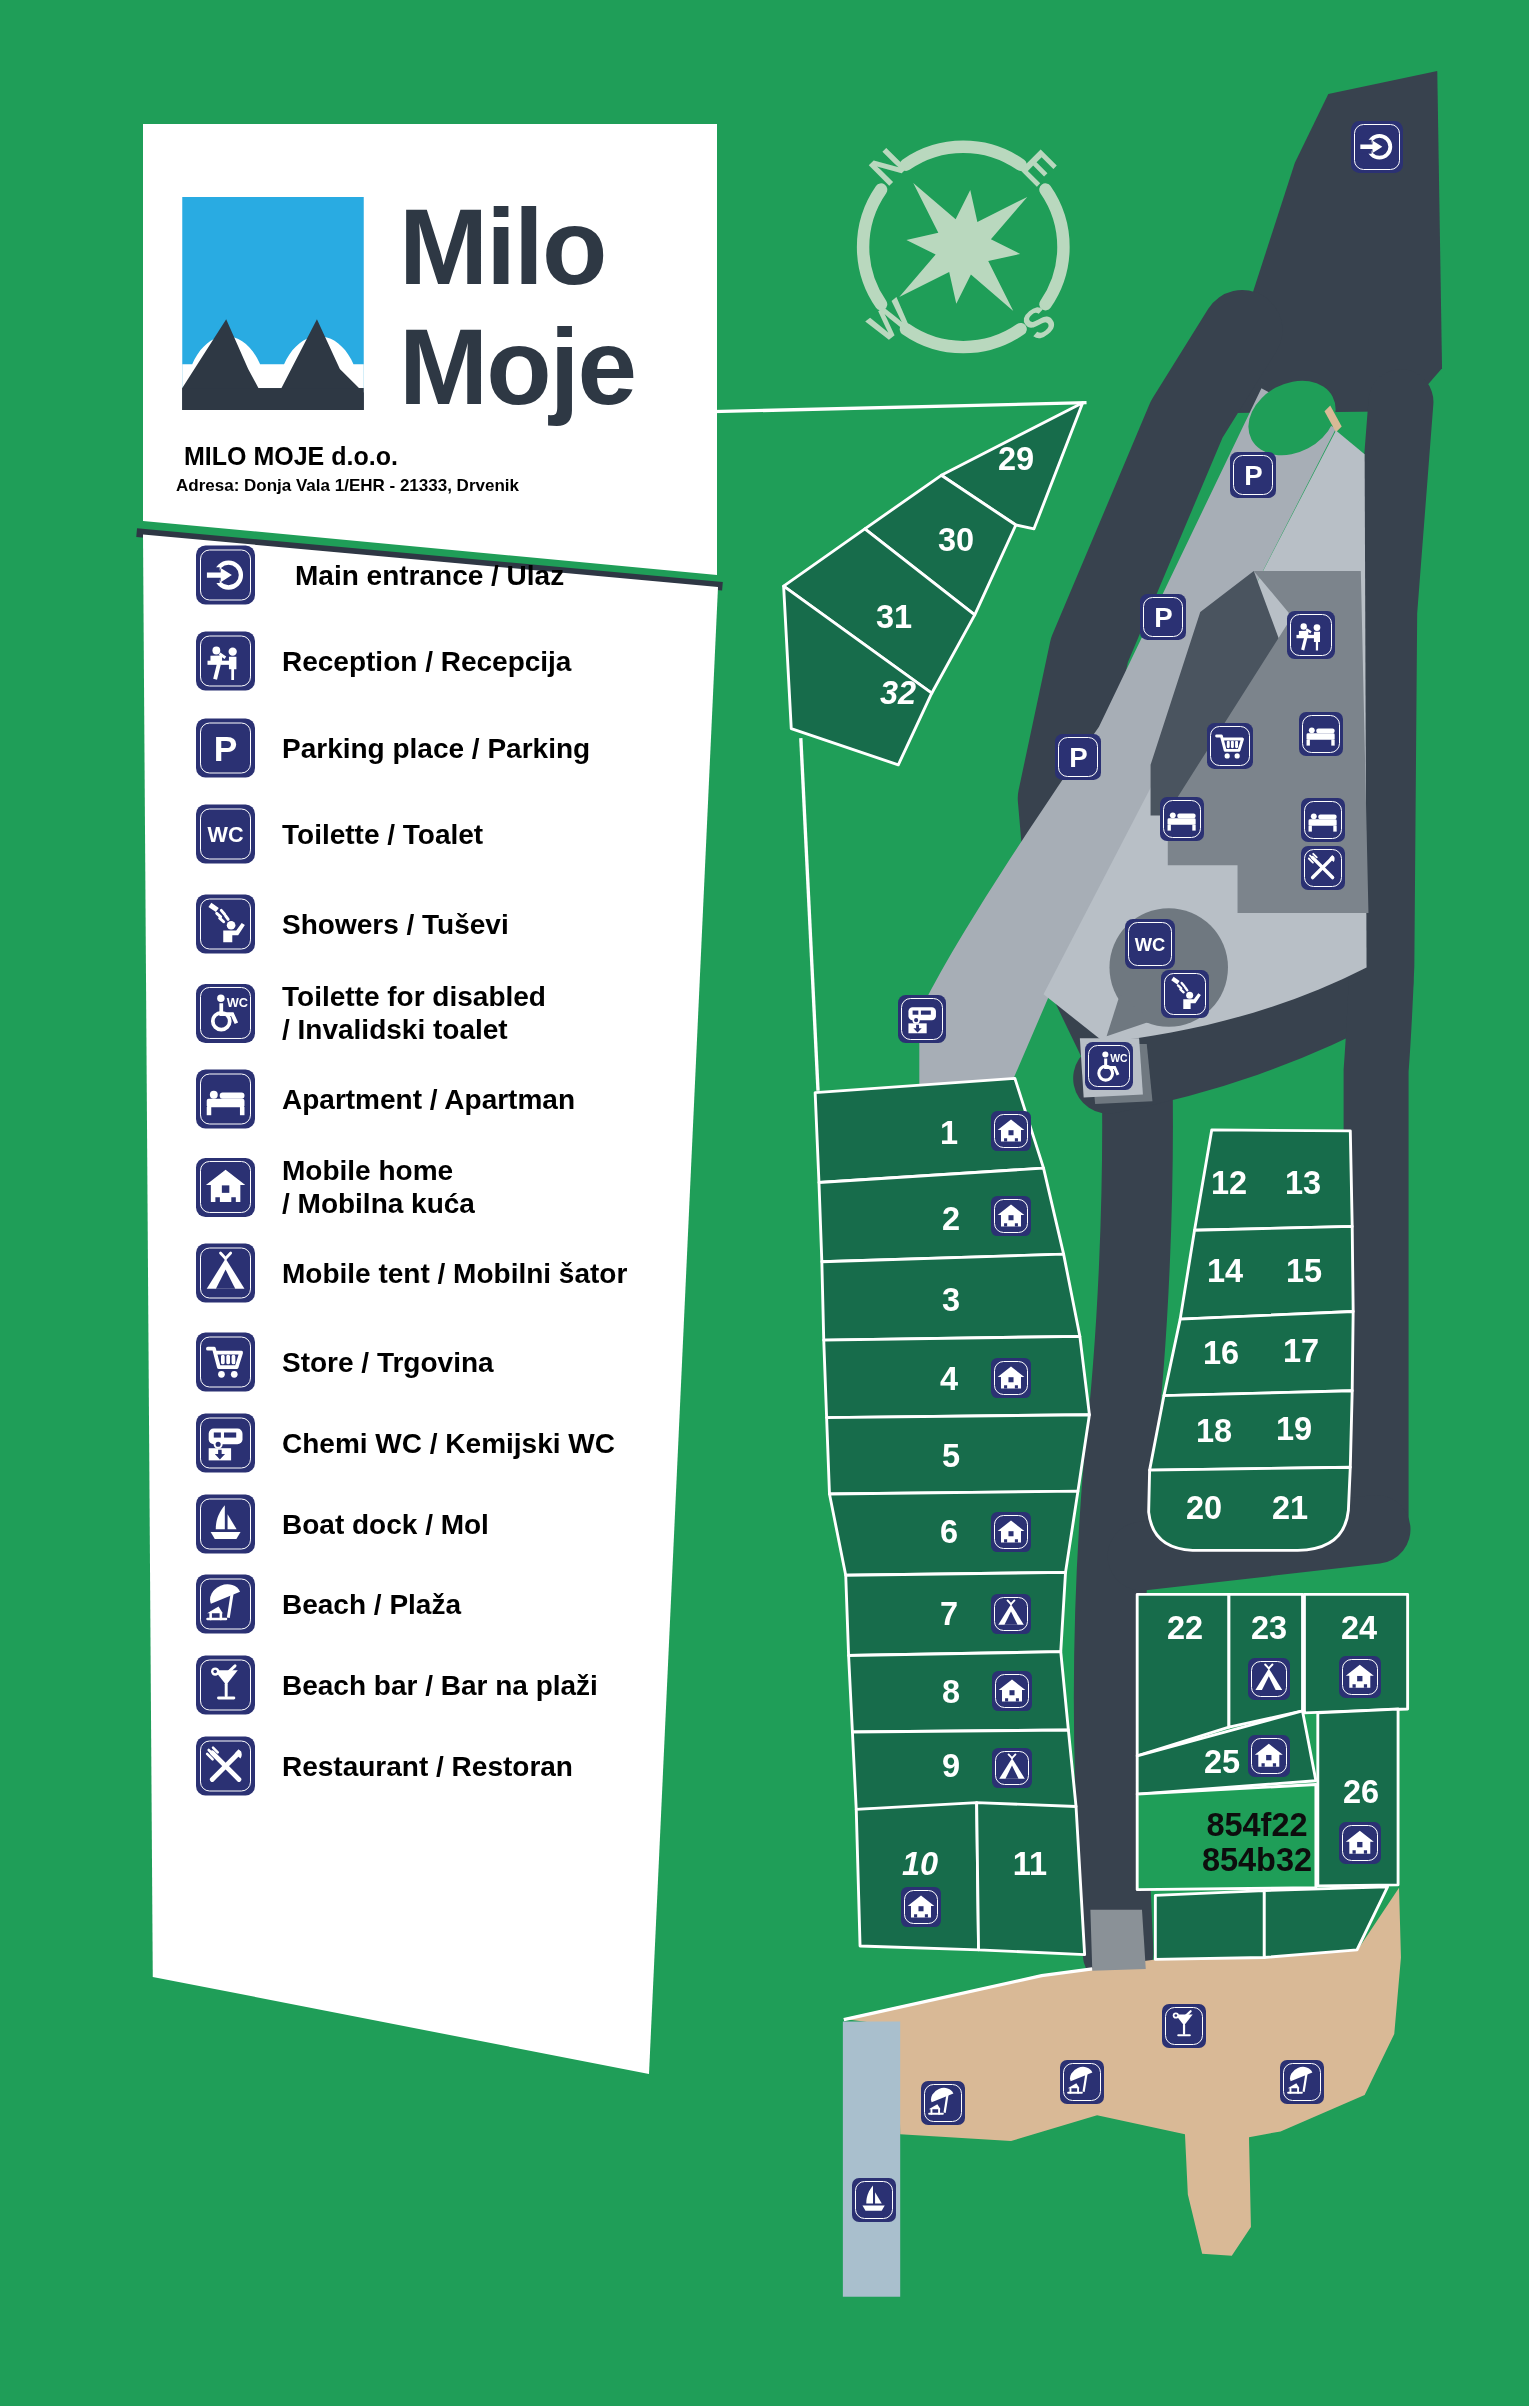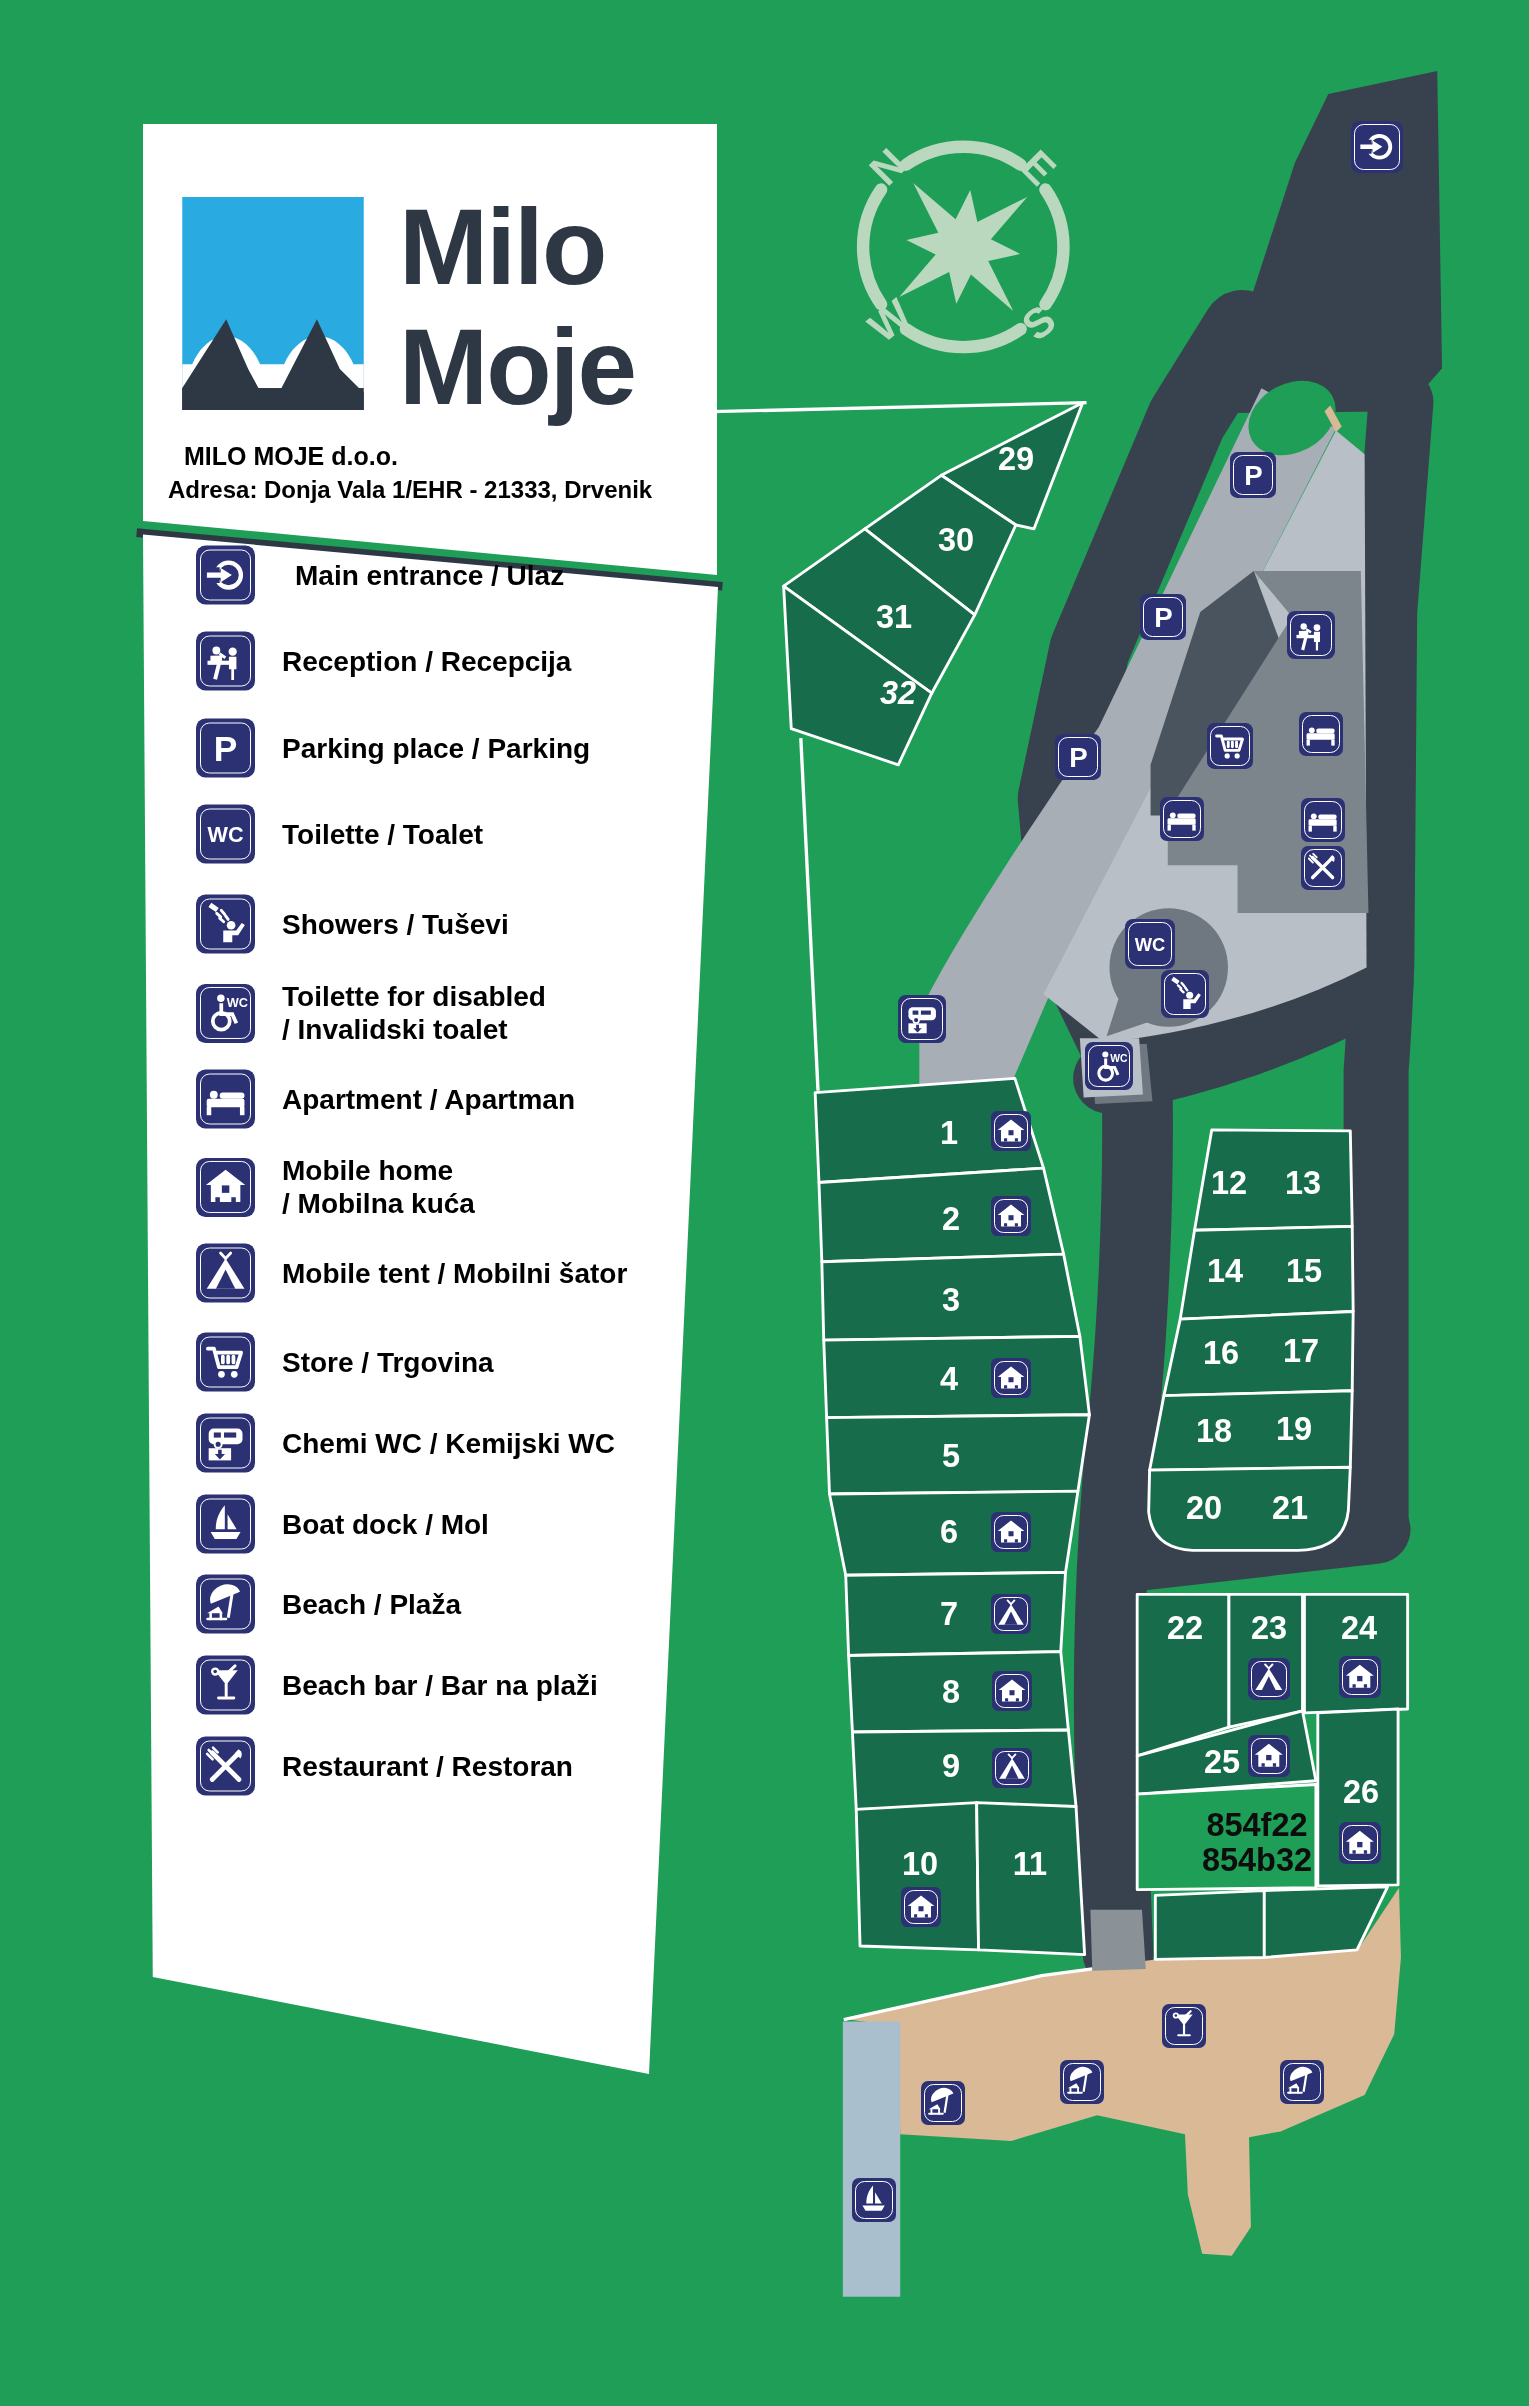--- a/index.html
+++ b/index.html
@@ -9,21 +9,21 @@
   
   .logo-card{position:absolute;left:143px;top:124px;width:574px;height:451px;background:#fff;
              clip-path:polygon(0 0,100% 0,100% 100%,0 88%);}
   .legend-panel{position:absolute;left:143px;top:533px;width:575px;height:1541px;background:#fff;
              clip-path:polygon(0 0.1%,100% 3.5%,88% 100%,1.7% 93.7%);}
   
   .logo-mark{position:absolute;left:182px;top:197px;}
   .logo-word{position:absolute;left:399px;top:187px;color:#2e3844;font-size:107px;line-height:120px;
              font-weight:bold;letter-spacing:-1.9px;}
   .company{position:absolute;left:184px;top:442px;color:#000;font-weight:bold;font-size:25px;}
-  .address{position:absolute;left:168px;top:476px;color:#000;font-weight:bold;font-size:24px;}
+  .address{position:absolute;left:176px;top:476px;color:#000;font-weight:bold;font-size:17px;}
   
   .legend-row{position:absolute;left:196px;width:459px;display:flex;align-items:center;gap:27px;
               transform:translateY(-50%);}
   .legend-row .label{color:#000;font-weight:bold;font-size:28px;line-height:1.18;white-space:pre-line;}
   
   .sign{position:absolute;background:#2b3173;border-radius:16%;transform:translate(-50%,-50%);
         display:flex;align-items:center;justify-content:center;}
   .sign::after{content:"";position:absolute;inset:6.5%;border:1.9px solid #fff;border-radius:9.6px;}
   .sign svg{width:80%;height:80%;position:relative;}
   .legend-row .sign{position:relative;transform:none;flex:0 0 auto;}
@@ -611,21 +611,21 @@
     <div class="plot-num" style="left: 951px; top: 1456px;">5</div>
 
     <div class="plot-num" style="left: 949px; top: 1532px;">6</div>
 
     <div class="plot-num" style="left: 949px; top: 1614px;">7</div>
 
     <div class="plot-num" style="left: 951px; top: 1692px;">8</div>
 
     <div class="plot-num" style="left: 951px; top: 1766px;">9</div>
 
-    <div class="plot-num" style="left: 920px; top: 1864px;">10</div>
+    <div class="plot-num" style="left: 920px; top: 1864px; font-style: italic;">10</div>
 
     <div class="plot-num" style="left: 1030px; top: 1864px;">11</div>
 
     <div class="plot-num" style="left: 1229px; top: 1183px;">12</div>
 
     <div class="plot-num" style="left: 1303px; top: 1183px;">13</div>
 
     <div class="plot-num" style="left: 1225px; top: 1271px;">14</div>
 
     <div class="plot-num" style="left: 1304px; top: 1271px;">15</div>

